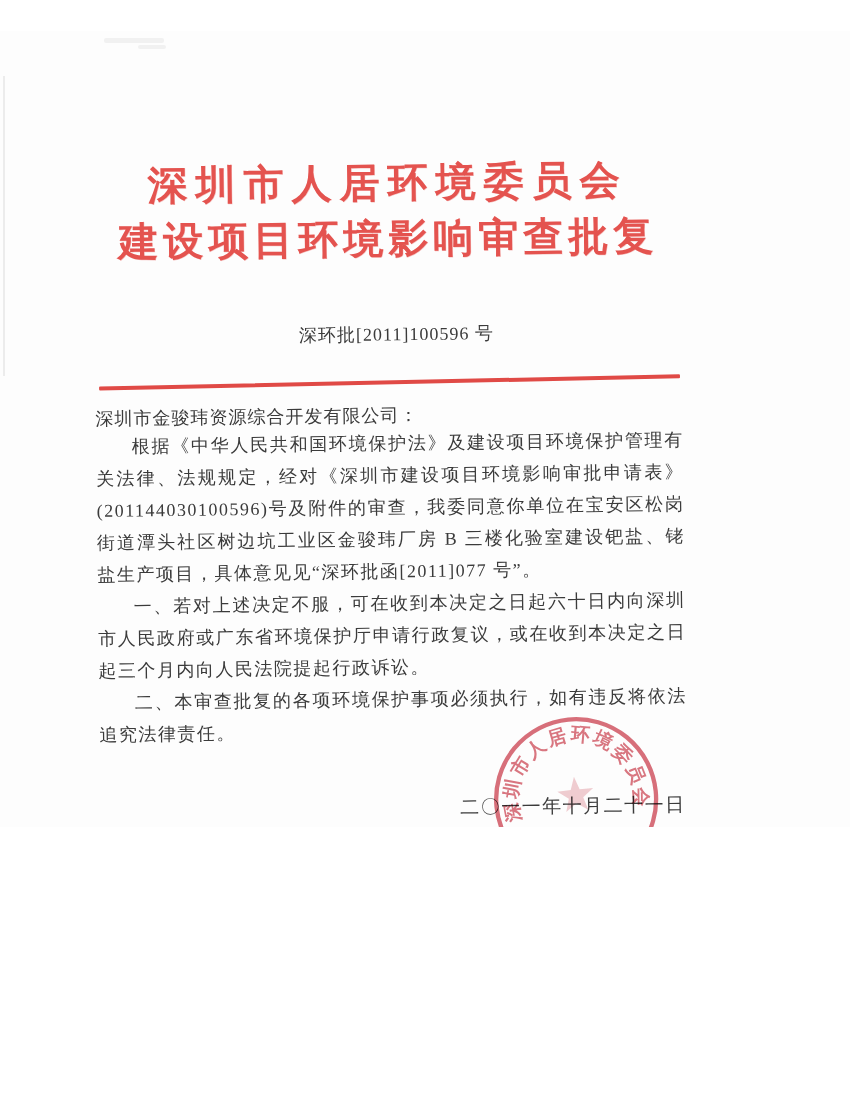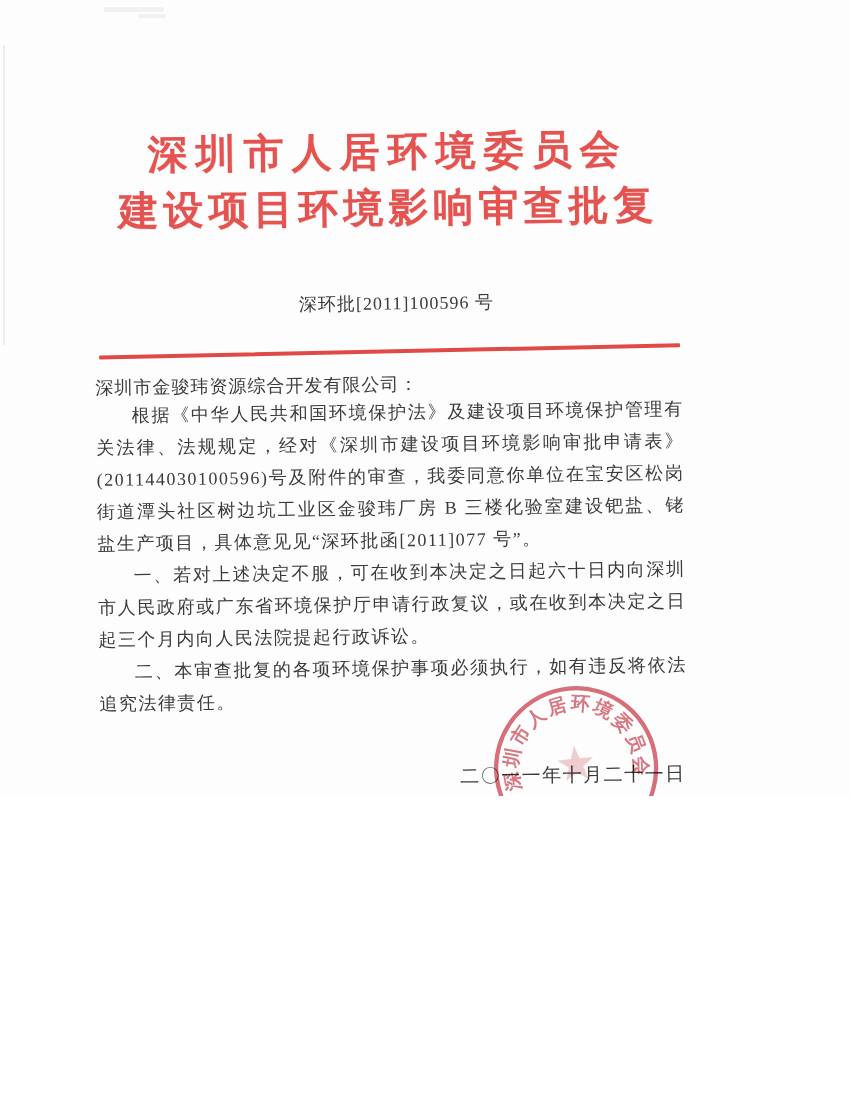--- a/index.html
+++ b/index.html
@@ -4,21 +4,21 @@
 <style>
   :root{
     --title-red:#e4534f;
     --rule-red:#e04a46;
     --seal-red:#c9404e;
     --body-text:#3b3b3b;
   }
   html,body{margin:0;padding:0;background:#fff;}
   .page{
     position:relative;width:850px;height:796px;background:#fdfdfd;
-    overflow:hidden;font-family:"Liberation Serif", serif;
+    overflow:hidden;font-family:"Liberation Serif", serif;margin-top:31px;
   }
   .content{position:absolute;inset:0;transform:rotate(-0.7deg);transform-origin:420px 430px;}
   .title-line{
     position:absolute;left:95px;width:592px;text-align:center;
     font-weight:bold;color:var(--title-red);white-space:nowrap;
     text-shadow:0.5px 0.5px 0 rgba(228,83,79,.35);
   }
   .title-line.l1{top:124px;font-size:40px;letter-spacing:8px;}
   .title-line.l2{top:180px;font-size:40px;letter-spacing:5px;}
   .doc-number{

